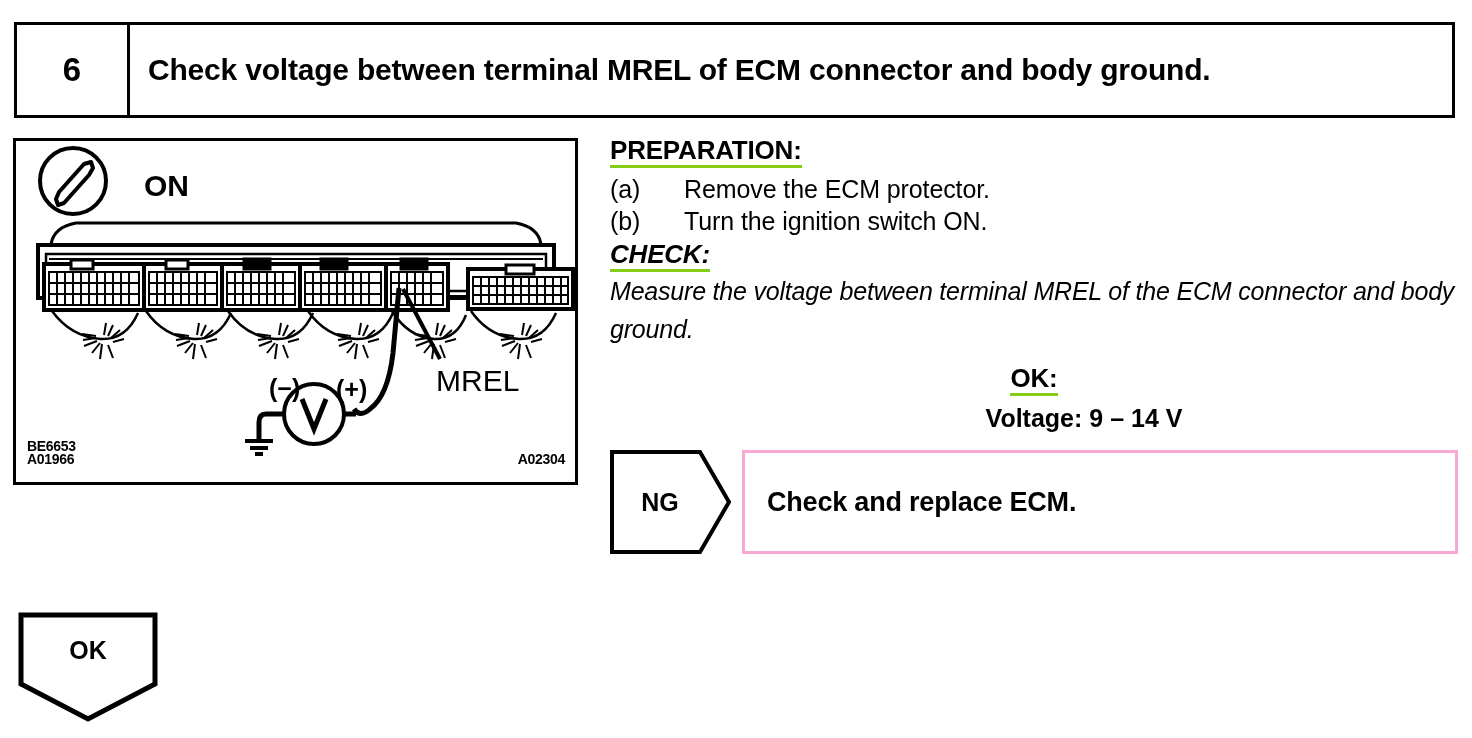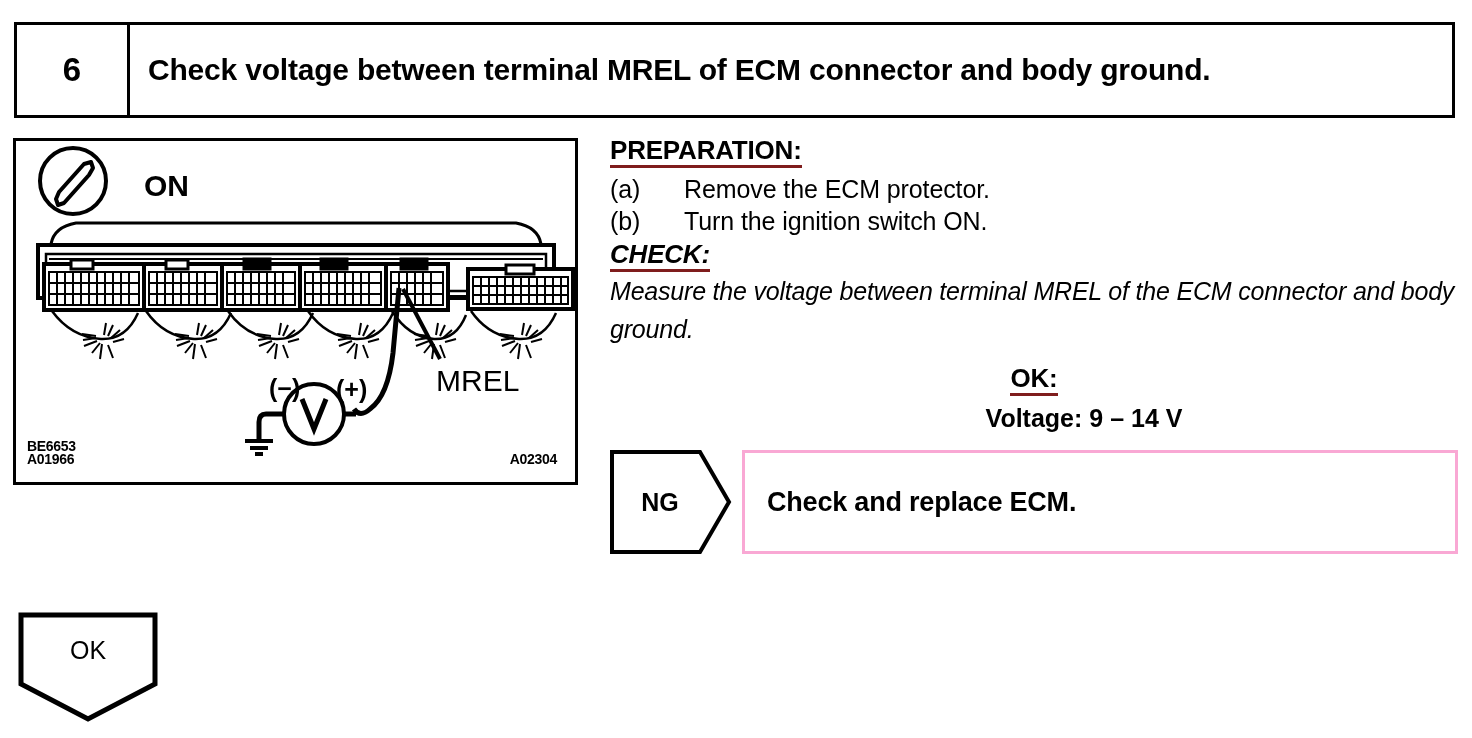--- a/index.html
+++ b/index.html
@@ -74,35 +74,35 @@
   }
   .fig-code {
     position: absolute;
     font-size: 14px;
     font-weight: bold;
     font-family: "Liberation Sans", sans-serif;
     letter-spacing: -0.3px;
     line-height: 13px;
   }
   .fig-code-left  { left: 11px; bottom: 16px; }
-  .fig-code-right { right: 18px; bottom: 16px; }
+  .fig-code-right { right: 10px; bottom: 16px; }
 
   
   .text-col {
     position: absolute;
     left: 610px;
     top: 136px;
     width: 848px;
   }
   .heading {
     font-size: 26px;
     font-weight: bold;
     letter-spacing: -0.2px;
     display: inline-block;
-    border-bottom: 3px solid #7f1d1d;
+    border-bottom: 3px solid #84cc16;
     padding-bottom: 1px;
     line-height: 28px;
   }
   .block-prep   { margin-top: 0px; }
   .block-check  { margin-top: 3px; font-style: italic; }
   .block-ok     { margin-top: 16px; text-align: center; }
 
   .prep-list { margin-top: 5px; }
   .prep-item {
     display: flex;
@@ -183,21 +183,21 @@
     height: 110px;
   }
   .ok-pentagon svg { display:block; width:140px; height:110px; }
   .ok-pentagon-label {
     position: absolute;
     left: 0;
     top: 24px;
     width: 140px;
     text-align: center;
     font-size: 25px;
-    font-weight: normal;
+    font-weight: bold;
     letter-spacing: 0px;
   }
 </style>
 </head>
 <body>
 
 <div class="step-header">
   <div class="step-number-cell">
     <span class="step-number">6</span>
   </div>

